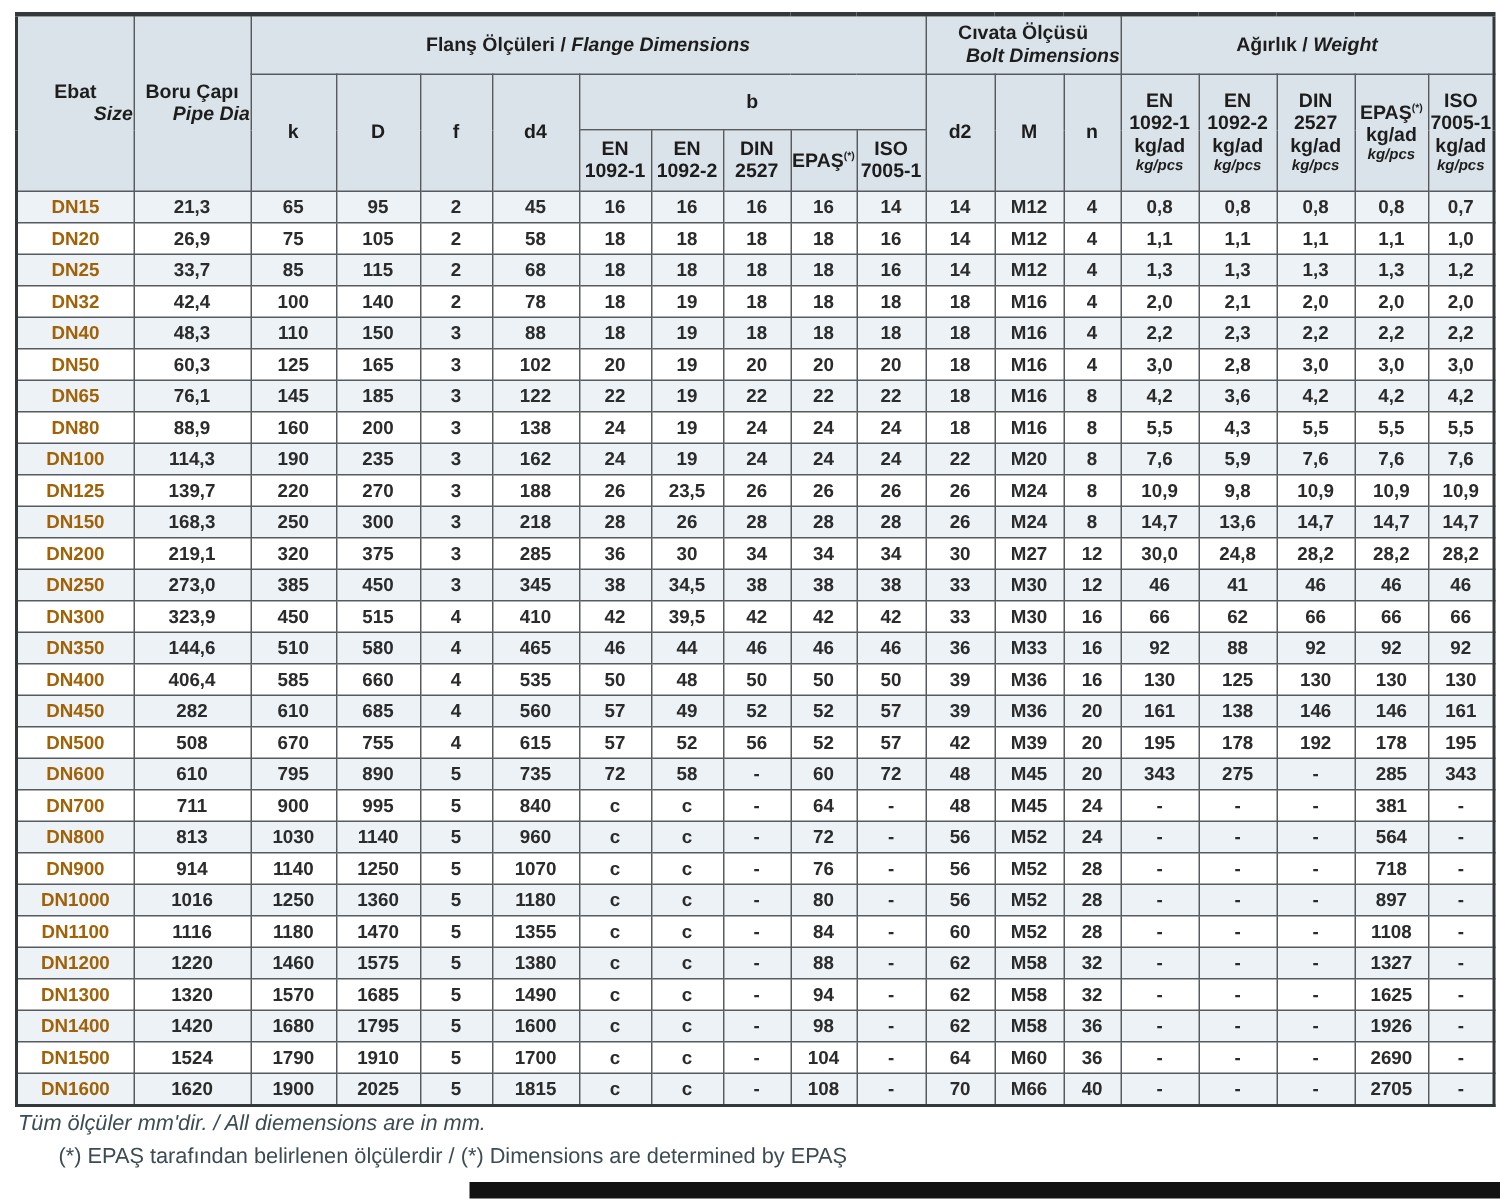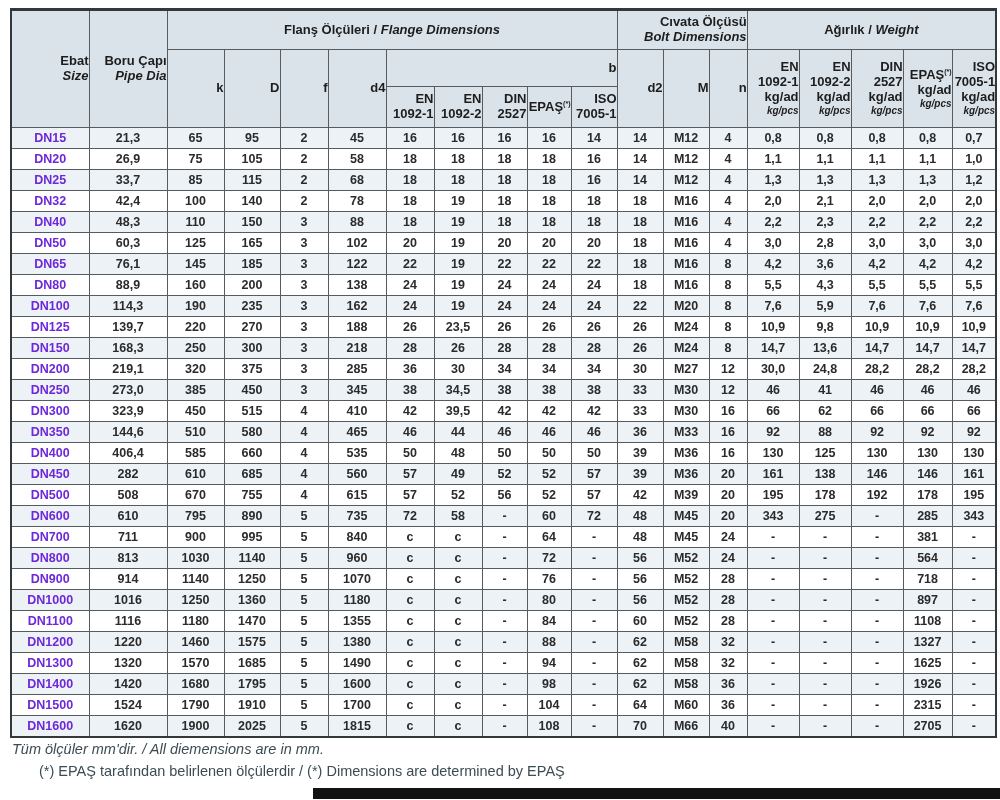--- a/index.html
+++ b/index.html
@@ -10,33 +10,33 @@
   table#spec {
     position:absolute; left:10px; top:8px; width:985px;
     border-collapse:collapse; table-layout:fixed;
     border:2px solid #33383b; border-top-width:3px;
   }
   #spec th, #spec td { border:1px solid #565b5f; overflow:hidden; }
   #spec thead th {
     background:#dbe3ea; color:#1d1d1d; padding:2px 0; vertical-align:middle;
     font-size:13px; line-height:1.15;
   }
-  .b  { font-weight:700; font-style:normal;text-align:right; }
+  .b  { font-weight:700; font-style:normal; }
   .bi { font-weight:700; font-style:italic;text-align:right; }
   th.grp { font-size:13.5px; }
   th.sub { font-size:13px; }
   th.bsub, th.wh { font-size:10.5px; line-height:1.2; padding:2px 1px; }
   th.wh .unit-en { font-style:italic; font-size:10px; }
   sup { font-size:7px; vertical-align:super; line-height:0; }
   #spec tbody td {
     height:20px; text-align:center; font-size:12.5px; font-weight:700;
     color:#2b2b2b; padding:0 1px; background:#ffffff;
   }
   #spec tbody tr:nth-child(odd) td { background:#edf2f6; }
-  #spec tbody td:first-child { color:#6d28d9; }
+  #spec tbody td:first-child { color:#a16207; }
   .footer-line {
     position:absolute; left:12px; color:#3d4c54; font-size:14.5px;
   }
   #footer1 { top:741px;font-style:italic; }
   #footer2 { top:763px;margin-left:27px; }
   .bottom-bar {
     position:absolute; left:313px; right:0; top:788px; height:11px;
     background:#121212;
   }
 </style>
@@ -712,21 +712,21 @@
         <td>c</td>
         <td>-</td>
         <td>104</td>
         <td>-</td>
         <td>64</td>
         <td>M60</td>
         <td>36</td>
         <td>-</td>
         <td>-</td>
         <td>-</td>
-        <td>2315</td>
+        <td>2690</td>
         <td>-</td>
       </tr>
       <tr>
         <td>DN1600</td>
         <td>1620</td>
         <td>1900</td>
         <td>2025</td>
         <td>5</td>
         <td>1815</td>
         <td>c</td>

